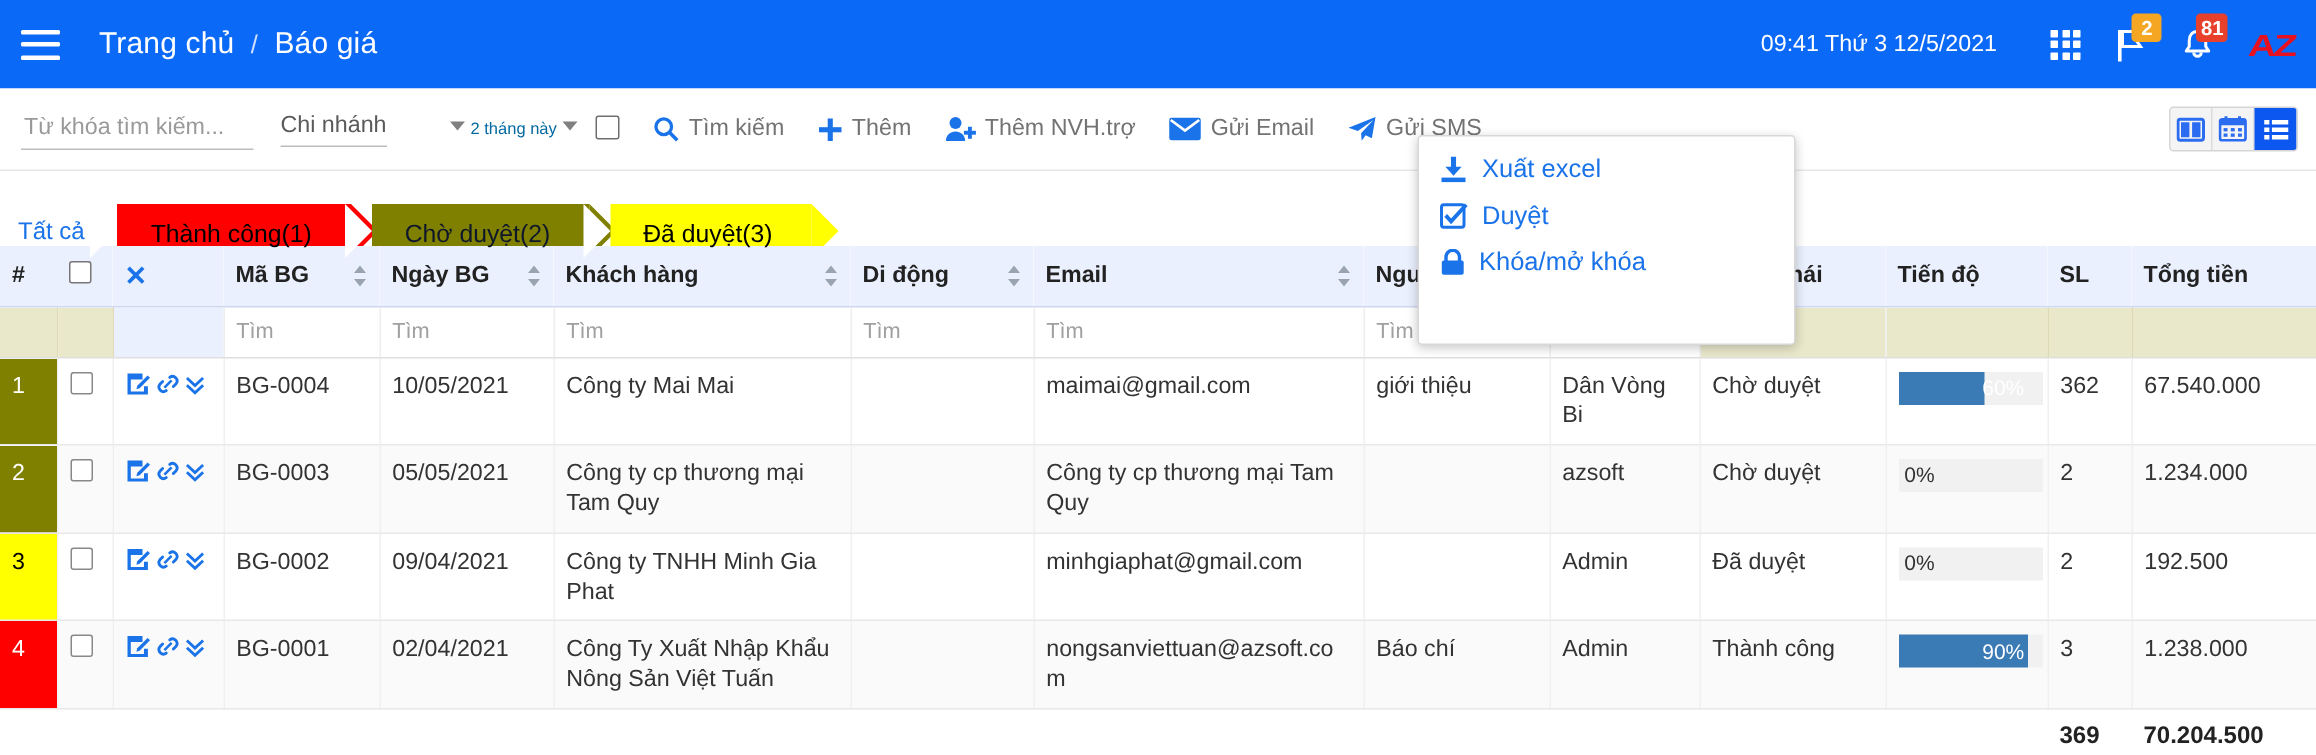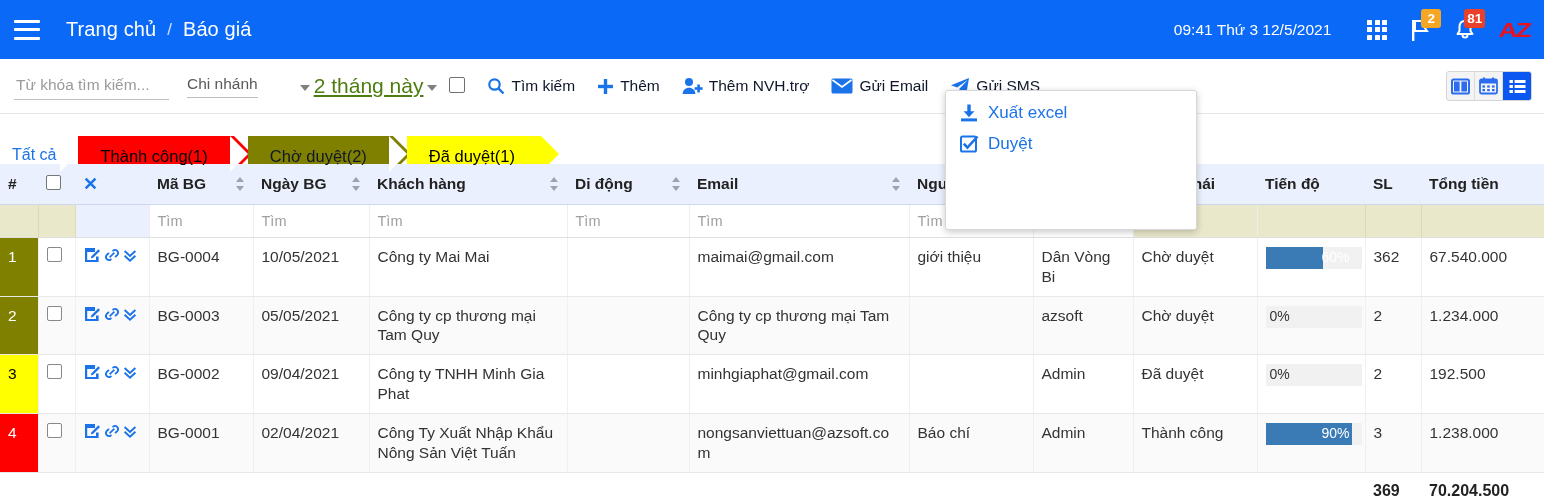--- a/index.html
+++ b/index.html
@@ -74,29 +74,29 @@
   }
   .underline-field::placeholder { color: #9a9a9a; }
   #kw-input { width: 155px; }
   #branch-select-wrap {
     display:flex; align-items: baseline; border-bottom: 1px solid #bdbdbd;
     margin-left: 18px; padding-bottom: 4px;
   }
   #branch-label { font-size: 15.5px; color: #5a5a5a; }
   .caret { width:0;height:0;border-left:5px solid transparent;border-right:5px solid transparent;
            border-top:6px solid #808080; display:inline-block; margin: 0 4px; position: relative; top:-2px;}
-  #period-text { font-size: 21px; color: #4d7c0f; text-decoration: underline; }
+  #period-text { font-size: 11px; color: #0369a1; }
   #period-wrap { display:flex; align-items:baseline; margin-left: 38px; }
   #tb-check {
     width: 16px; height: 16px; border: 1.6px solid #6f6f6f; border-radius: 2px;
     margin-left: 8px; background:#fff; cursor:pointer; position:relative; top:-1px;
   }
   .tb-btn {
     display:flex; align-items:center; gap: 6px;
-    color: #0f172a; font-size: 15.5px; cursor: pointer;
+    color: #737373; font-size: 15.5px; cursor: pointer;
     margin-left: 22px; white-space: nowrap;
   }
   .tb-btn svg { display:block; }
   #view-toggles {
     margin-left: auto; margin-right: 12px;
     display:flex; border: 1px solid #d6d6d6; border-radius: 3px; overflow:hidden;
     background: #f4f4f4;
   }
   .vt { width: 28px; height: 28px; display:flex; align-items:center; justify-content:center;
         cursor:pointer; border-right: 1px solid #dcdcdc; }
@@ -333,21 +333,21 @@
 
   <div class="chev" style="background:#ff0000;color:#ff0000;">
     <span style="color:#000;position:relative;z-index:3;">Thành công(1)</span>
   </div>
 
   <div class="chev" style="background:#808000;color:#808000;">
     <span style="color:#0f172a;position:relative;z-index:3;">Chờ duyệt(2)</span>
   </div>
 
   <div class="chev" style="background:#ffff00;color:#ffff00;">
-    <span style="color:#000;position:relative;z-index:3;">Đã duyệt(1)</span>
+    <span style="color:#000;position:relative;z-index:3;">Đã duyệt(3)</span>
   </div>
 </div>
 
 <div id="grid">
 <table>
   <colgroup>
     <col style="width:38px">
         <col style="width:37px">
         <col style="width:74px">
     <col style="width:104px">
@@ -605,13 +605,20 @@
     </svg>
     <span>Xuất excel</span>
   </div>
   <div class="dd-item">
     <svg width="19" height="18" viewBox="0 0 19 18">
       <rect x="1" y="1.5" width="15" height="15" rx="1.6" fill="none" stroke="#1a73e8" stroke-width="2"></rect>
       <path d="M3.8 8.6 L7.4 12.6 L17.5 1.5" fill="none" stroke="#1a73e8" stroke-width="2.6"></path>
     </svg>
     <span>Duyệt</span>
   </div>
+  <div class="dd-item">
+    <svg width="17" height="18" viewBox="0 0 17 18">
+      <path d="M4 8 V5.4 a4.5 4.5 0 0 1 9 0 V8" fill="none" stroke="#1a73e8" stroke-width="2.3"></path>
+      <rect x="1.2" y="7.6" width="14.6" height="9.6" rx="1.4" fill="#1a73e8"></rect>
+    </svg>
+    <span>Khóa/mở khóa</span>
+  </div>
 </div>
 
 </body></html>

